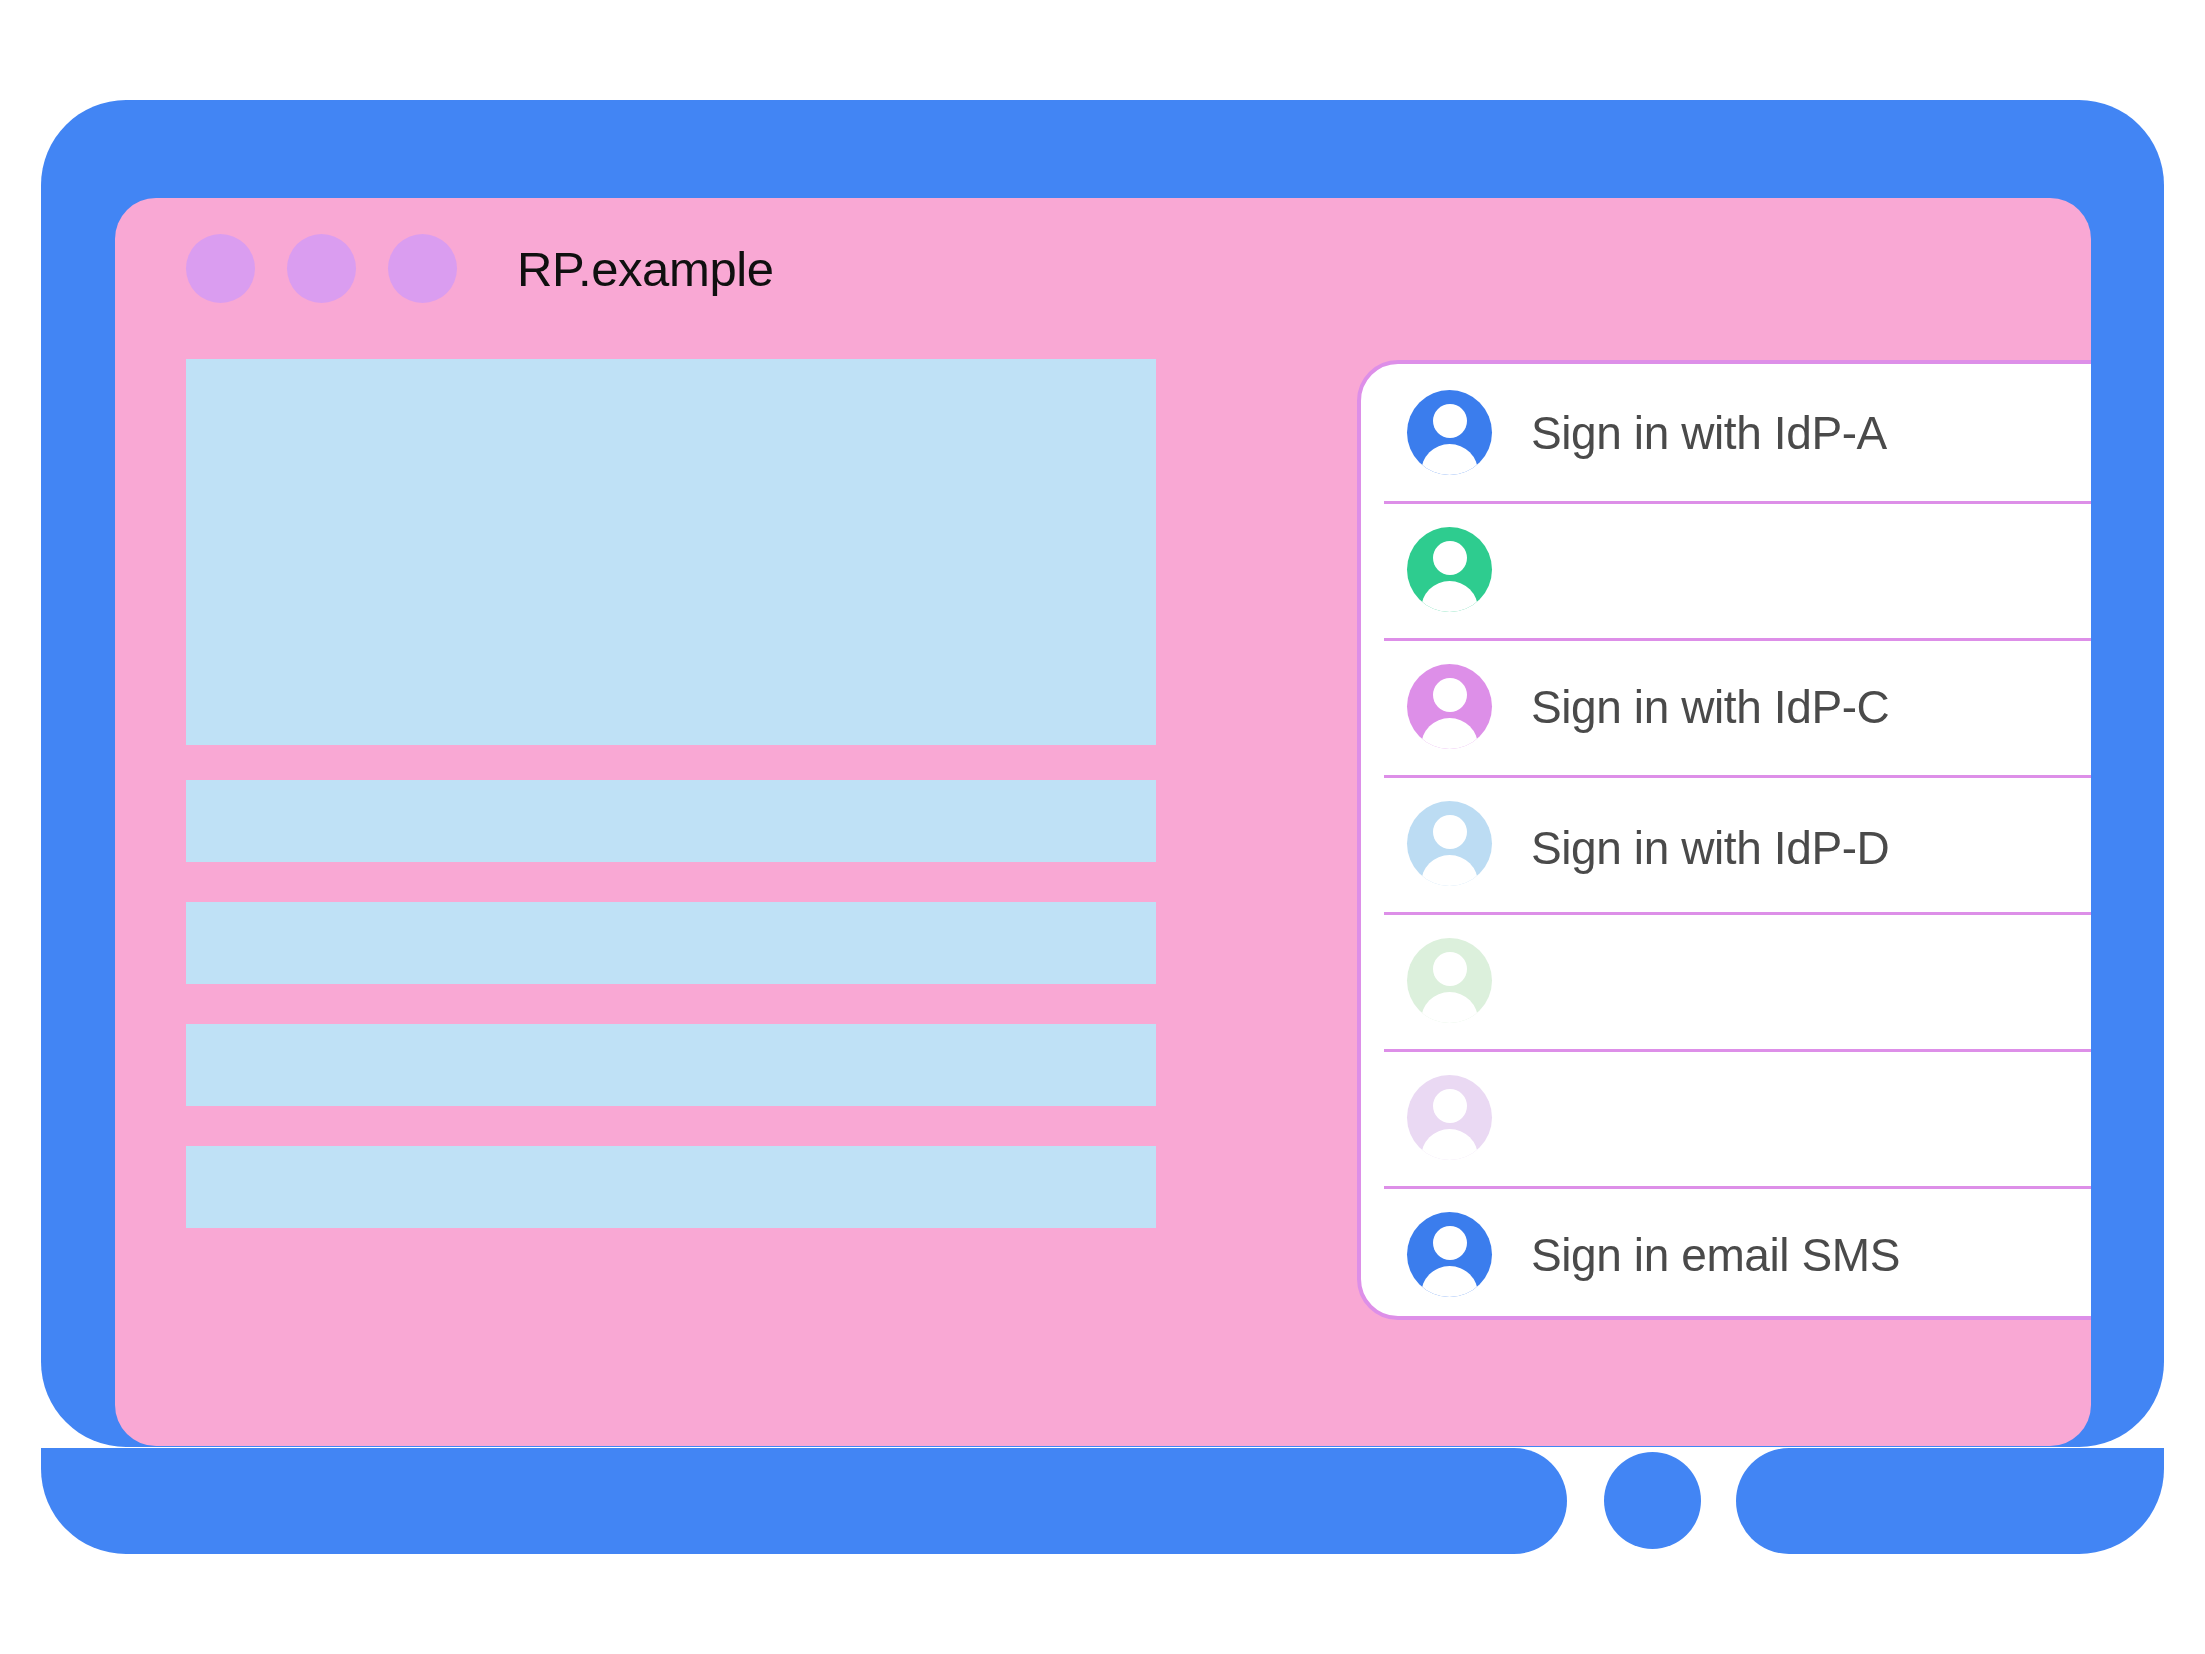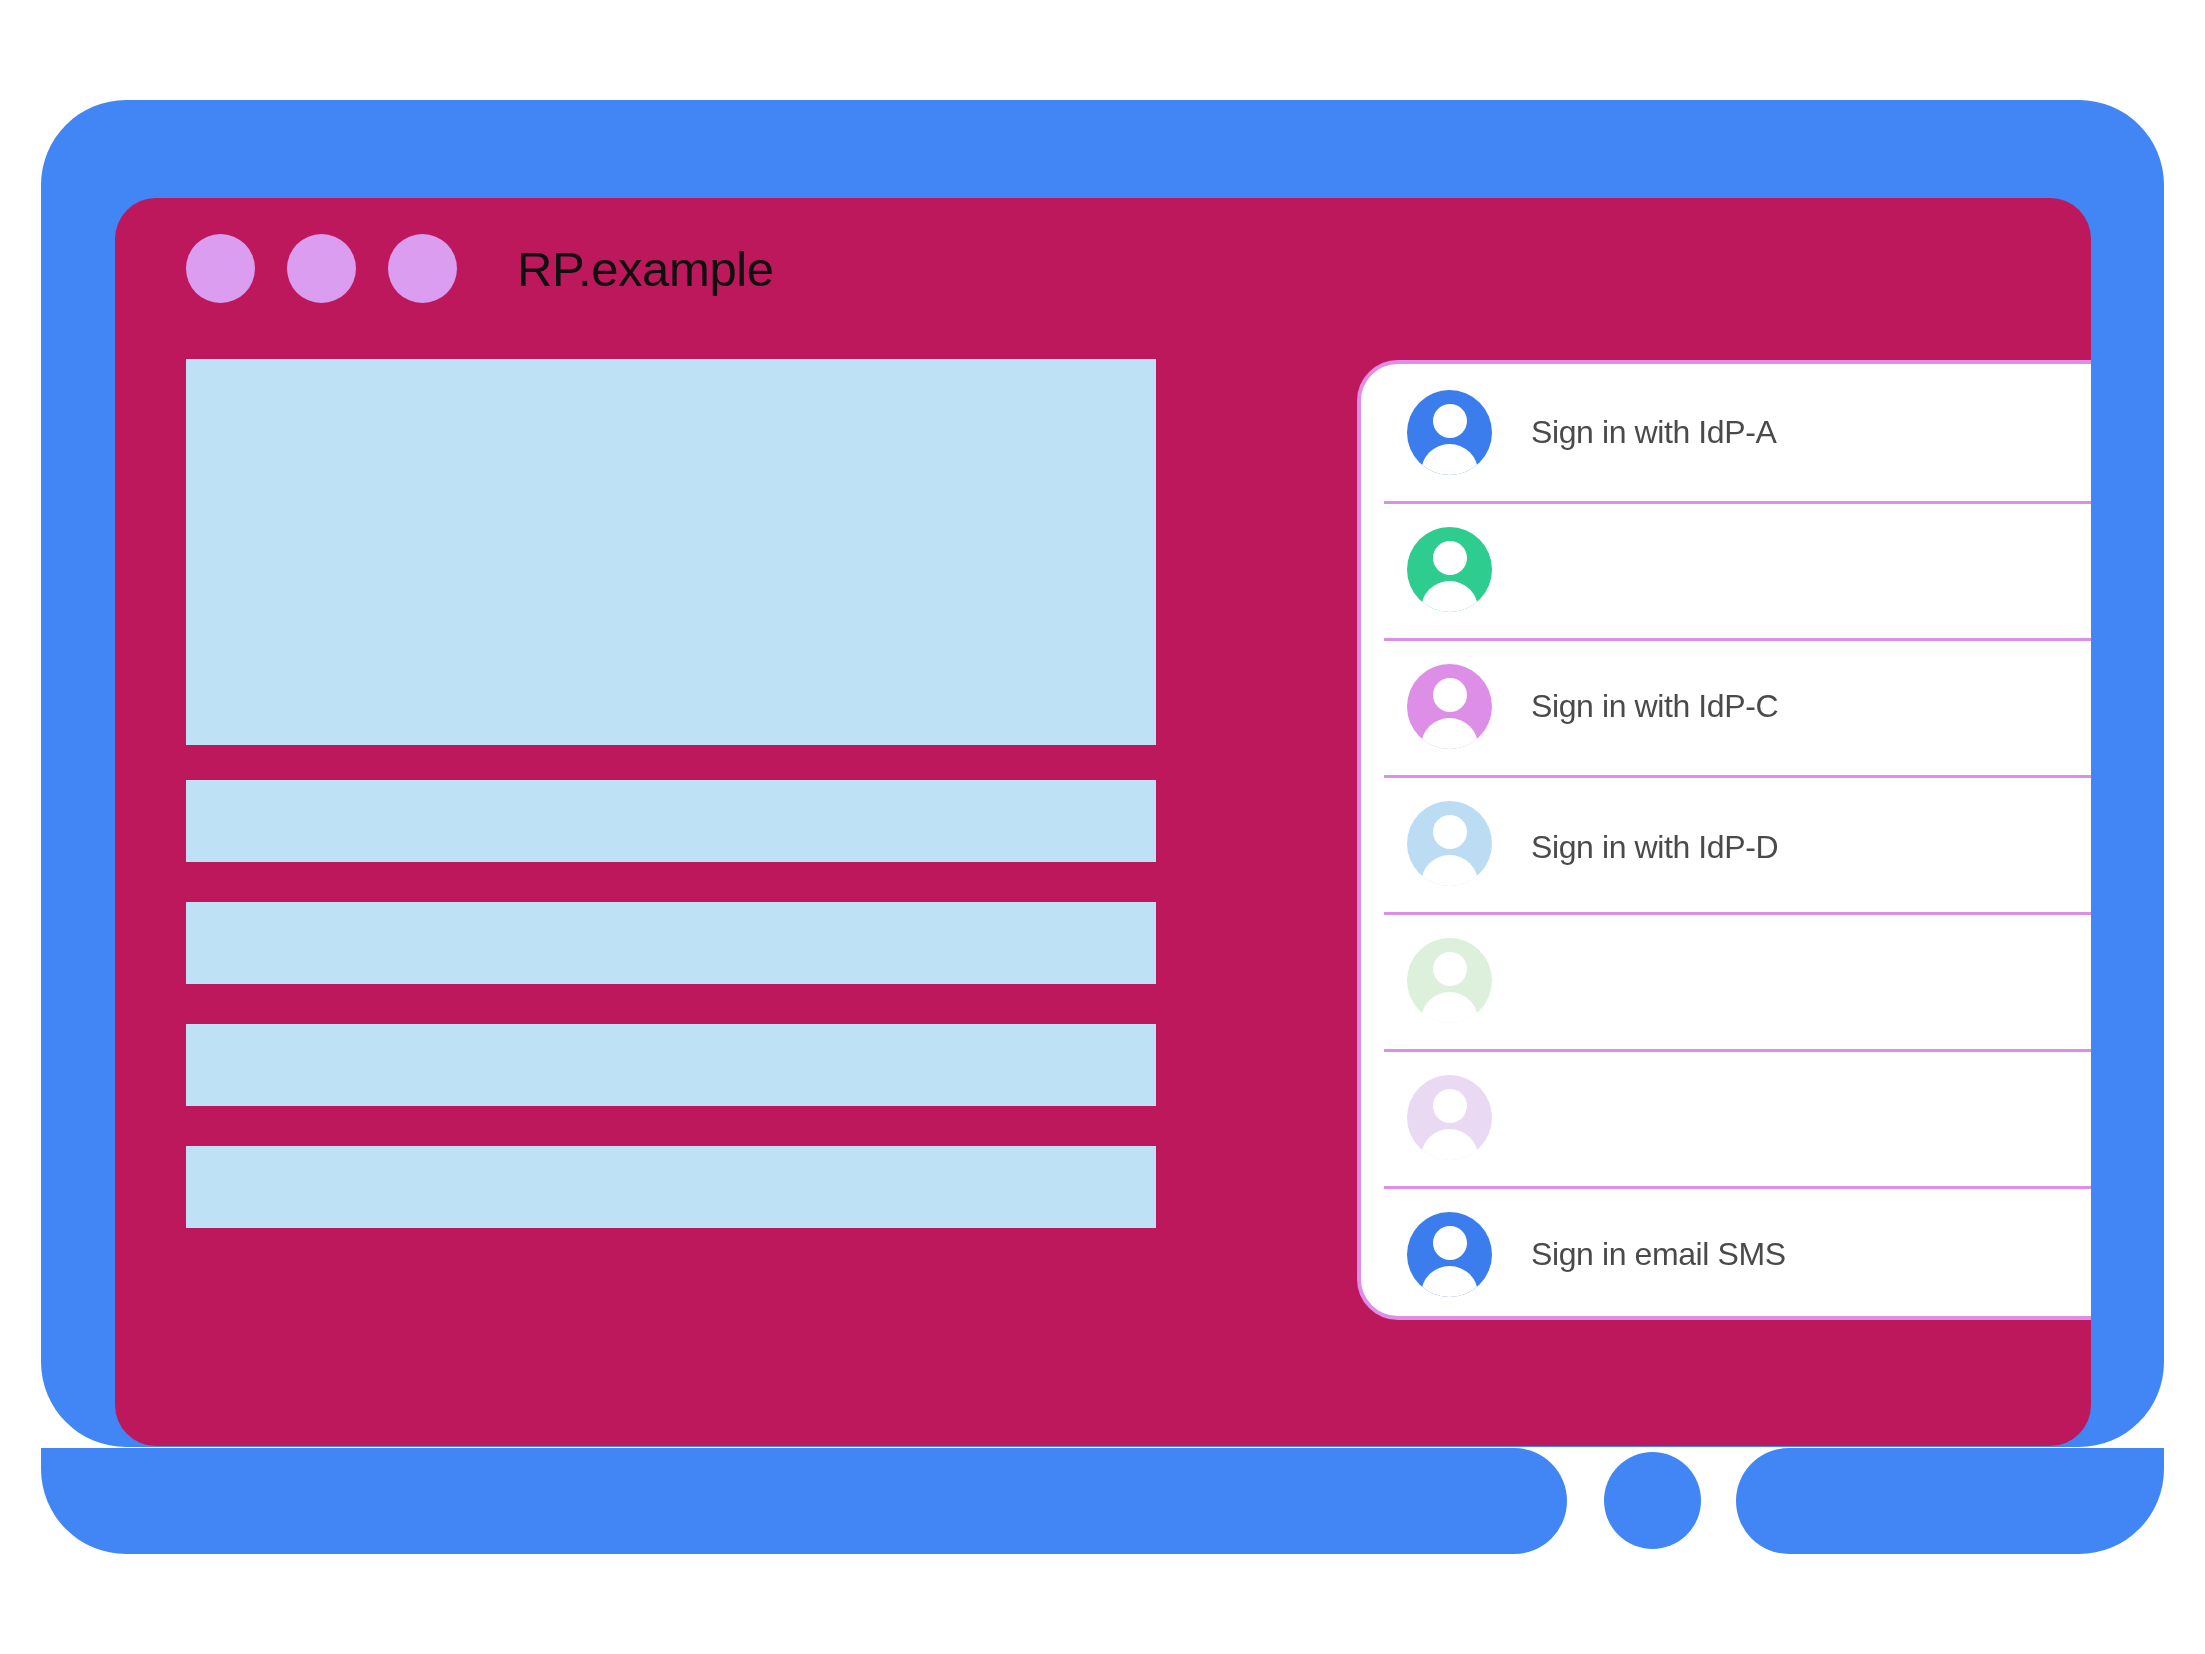--- a/index.html
+++ b/index.html
@@ -62,21 +62,21 @@
     border-radius: 50%;
   }
 
   
   #viewport {
     position: absolute;
     left: 115px;
     top: 198px;
     width: 1976px;
     height: 1248px;
-    background: #be185d;
+    background: #f9a8d4;
     border-radius: 41px;
     overflow: hidden;
   }
 
   
   #title-bar {
     position: absolute;
     left: 0;
     top: 0;
     width: 100%;
@@ -172,21 +172,21 @@
     left: 50%;
     top: 63%;
     transform: translateX(-50%);
     width: 68%;
     height: 68%;
     border-radius: 50%;
     background: #ffffff;
   }
   .signin-label {
     margin-left: 39px;
-    font-size: 32px;
+    font-size: 46px;
     color: #4a4a4a;
     letter-spacing: -0.4px;
     white-space: nowrap;
   }
 </style>
 <style>.signin-row + .signin-row::before{background:#dd8fe8;}</style></head>
 <body>
 
 <div id="device-frame" style="background: rgb(66, 133, 244);"></div>
 <div id="bezel-bar-left" style="background: rgb(66, 133, 244);"></div>

